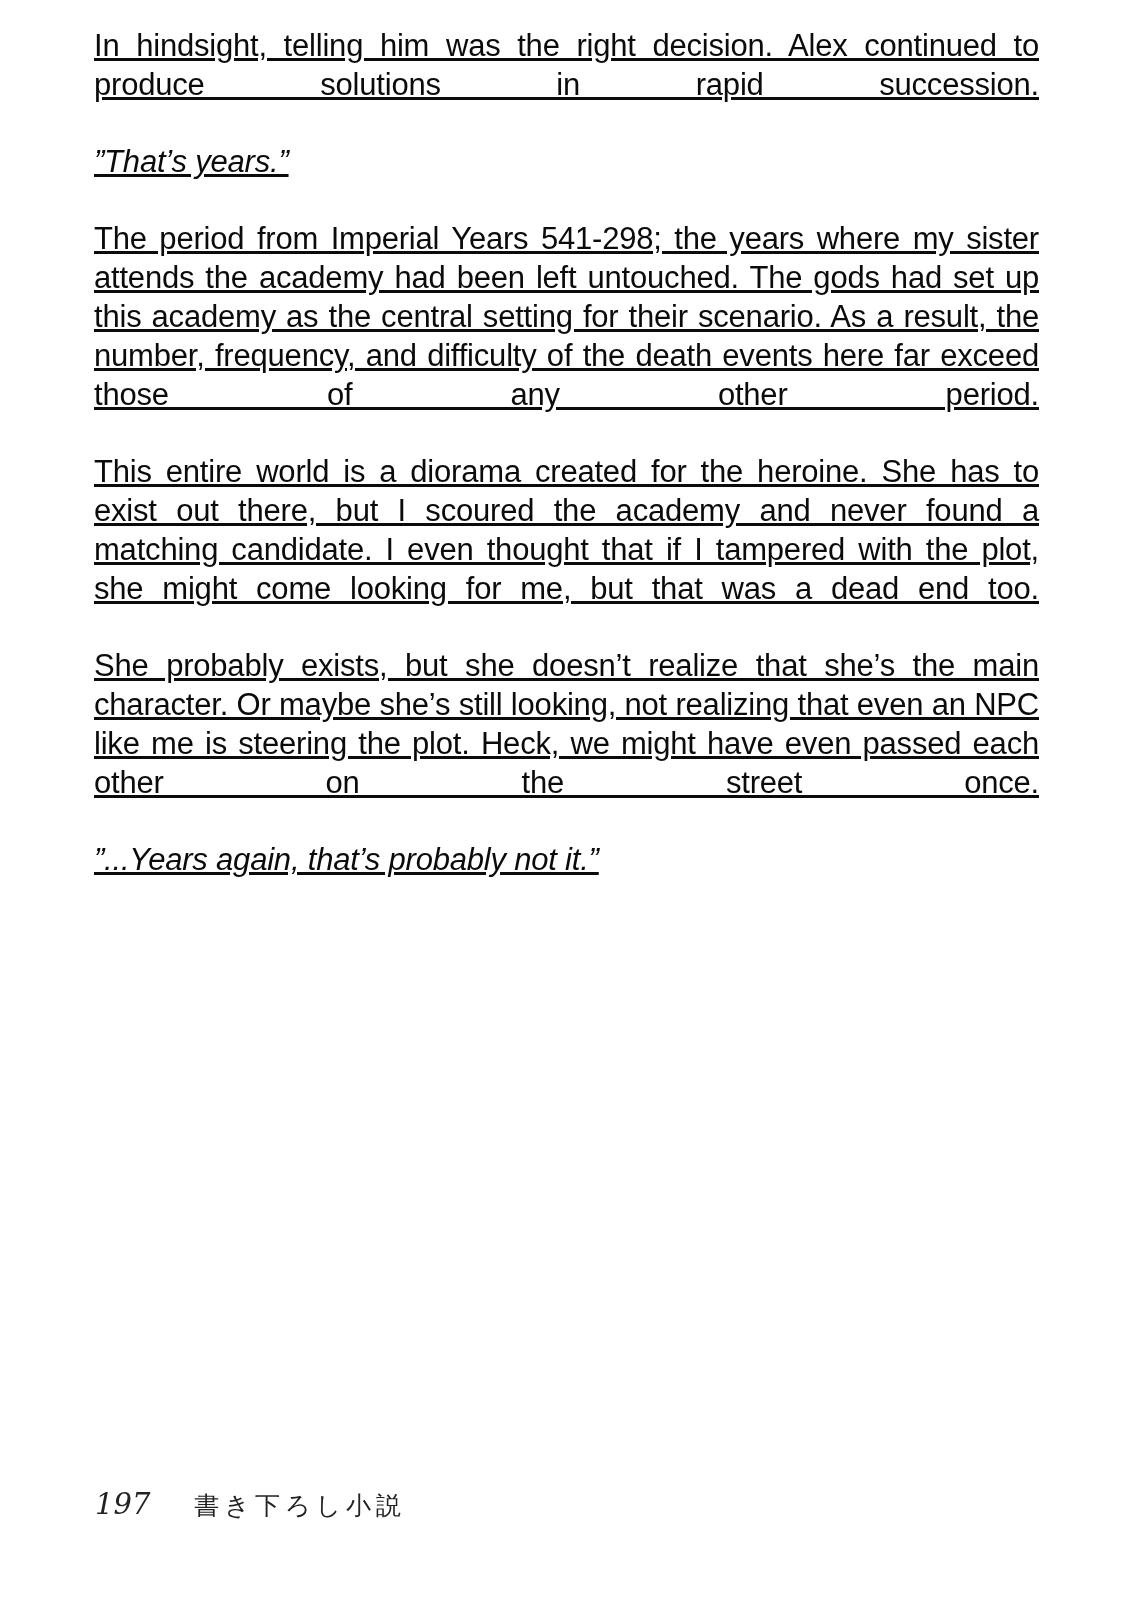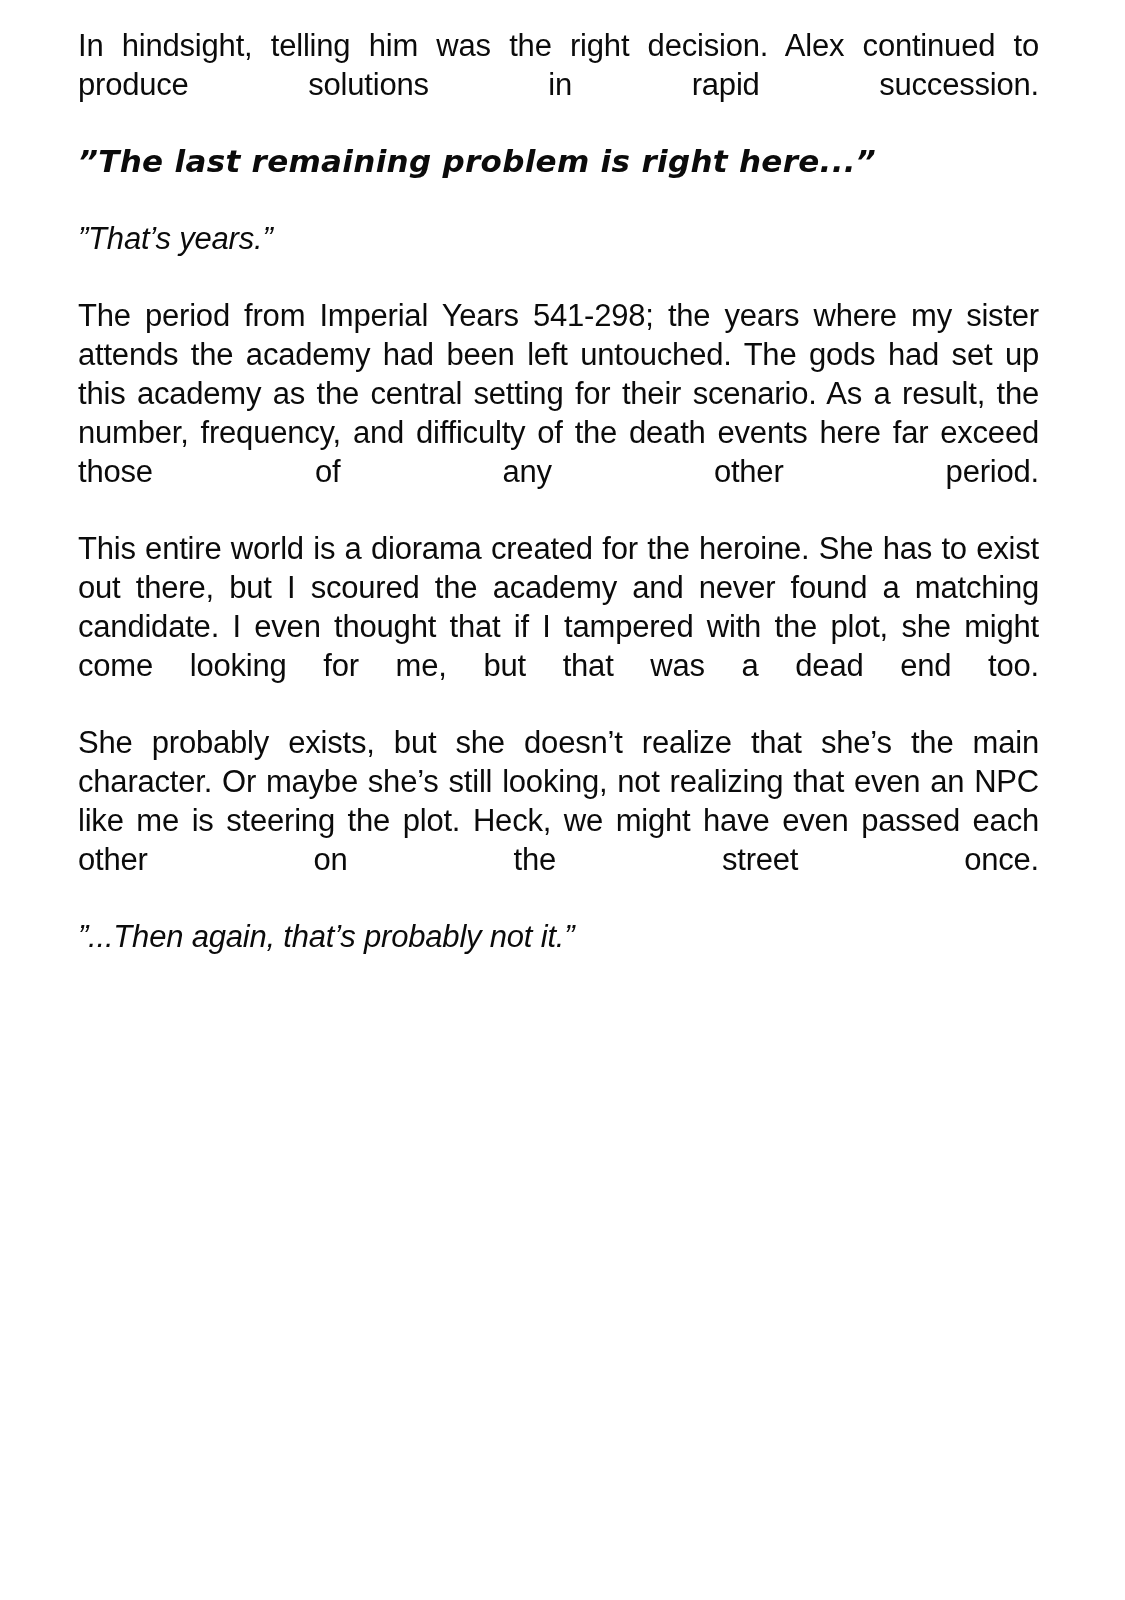--- a/index.html
+++ b/index.html
@@ -17,23 +17,24 @@
     font-family: "Liberation Sans", sans-serif;
     overflow: hidden;
   }
   .content {
     position: absolute;
     top: 26px;
     left: 78px;
     right: 86px;
   }
   .content p {
-    margin: 0 0 38px 0;
+    margin: 0 0 38px 16px;
     font-size: 31px;
     line-height: 39px;
+    text-decoration: underline;
   }
   
   p.narration {
     text-align: justify;
     text-align-last: justify;
     letter-spacing: -0.2px;
   }
   
   p.dialogue-bold {
     text-align: justify;
@@ -69,21 +70,24 @@
     letter-spacing: 5px;
     color: #222;
   }
 </style>
 </head>
 <body>
 
 <div class="page">
   <div class="content">
     <p class="narration">In hindsight, telling him was the right decision. Alex continued to produce solutions in rapid succession.</p>
-    <p class="dialogue-bold">”The last remaining problem is right here...”</p>
     <p class="dialogue-italic">”That’s years.”</p>
     <p class="narration">The period from Imperial Years 541-298; the years where my sister attends the academy had been left untouched. The gods had set up this academy as the central setting for their scenario. As a result, the number, frequency, and difficulty of the death events here far exceed those of any other period.</p>
     <p class="narration">This entire world is a diorama created for the heroine. She has to exist out there, but I scoured the academy and never found a matching candidate. I even thought that if I tampered with the plot, she might come looking for me, but that was a dead end too.</p>
     <p class="narration">She probably exists, but she doesn’t realize that she’s the main character. Or maybe she’s still looking, not realizing that even an NPC like me is steering the plot. Heck, we might have even passed each other on the street once.</p>
-    <p class="dialogue-italic">”...Then again, that’s probably not it.”</p>
+    <p class="dialogue-italic">”...Years again, that’s probably not it.”</p>
   </div>
 
+  <div class="footer">
+    <span class="page-number">197</span>
+    <span class="section-label">書き下ろし小説</span>
+  </div>
 </div>
 
 </body></html>

